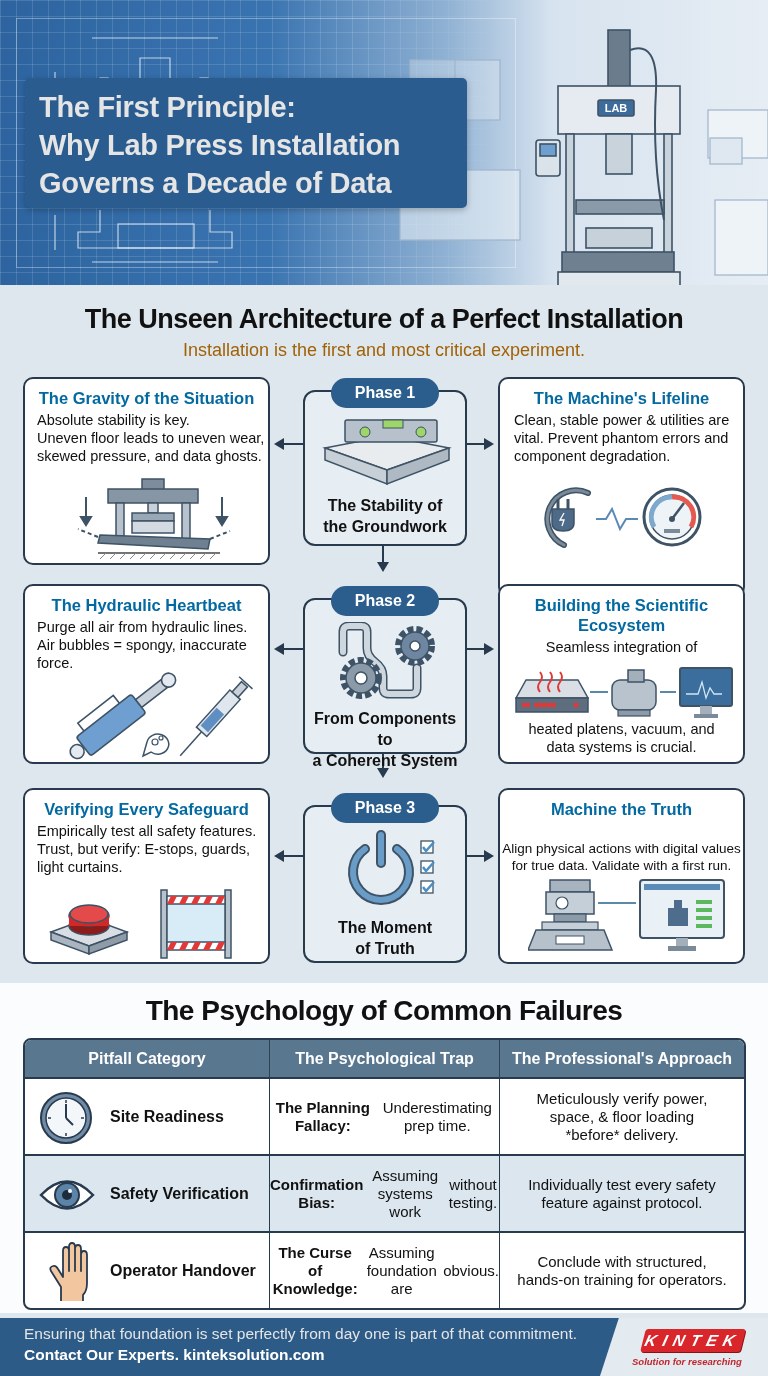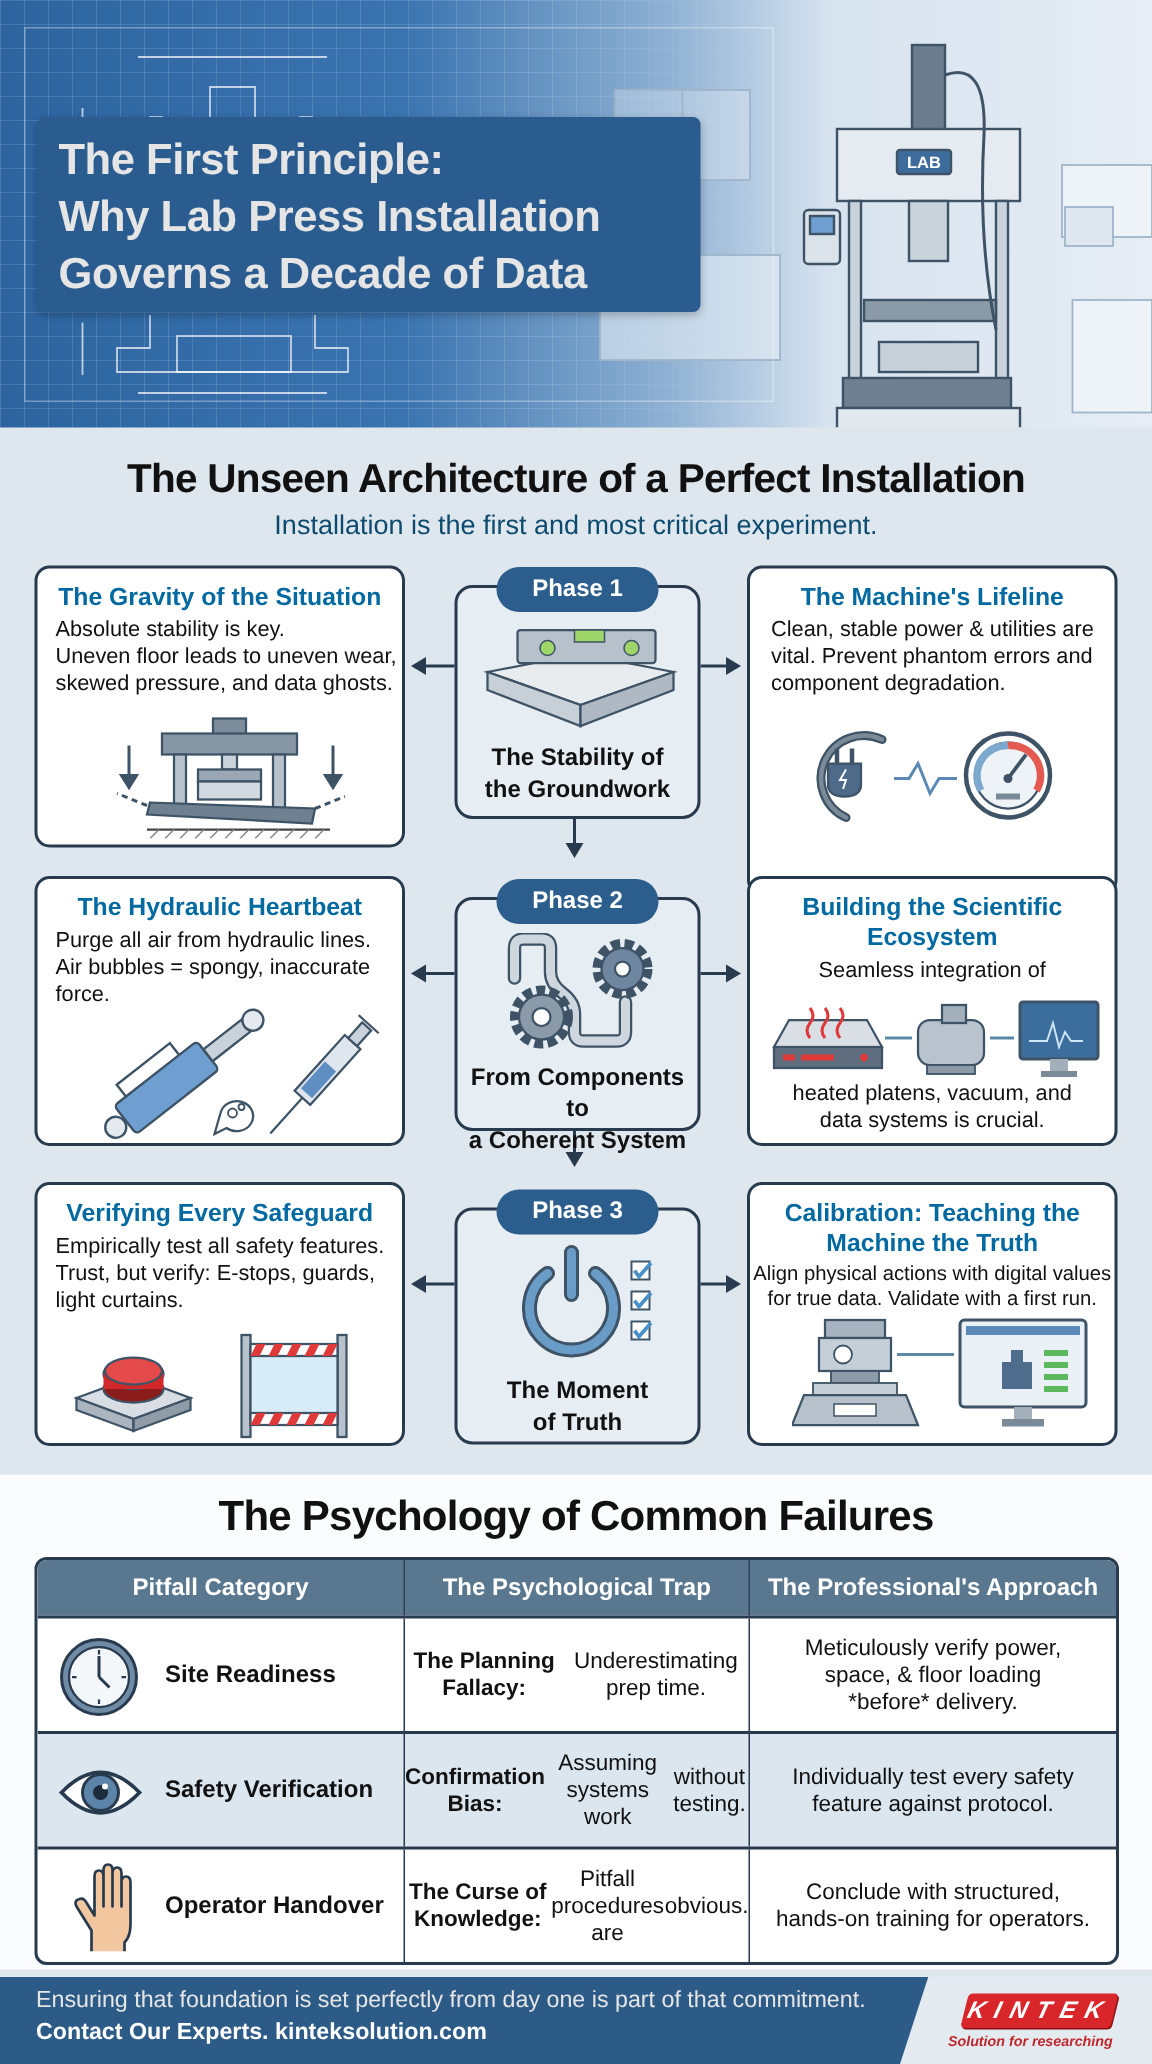--- a/index.html
+++ b/index.html
@@ -18,21 +18,21 @@
   .hero .frame { position: absolute; left: 16px; top: 18px; width: 500px; height: 250px; border: 1px solid rgba(255,255,255,0.35); }
   .hero .bp-svg { position: absolute; left: 0; top: 0; }
   .hero .room-svg { position: absolute; left: 380px; top: 0; }
   .hero-title-box { position: absolute; left: 25px; top: 78px; width: 442px; height: 130px; background: #2a5c8f;
           border-radius: 5px; box-shadow: 0 2px 6px rgba(0,0,0,0.25); padding: 10px 0 0 14px; }
   .hero-title-box .line { color: #e5e5e5; font-weight: bold; font-size: 29px; line-height: 38px; letter-spacing: -0.3px; white-space: nowrap; }
 
   
   .sec1 { position: absolute; left: 0; top: 288px; width: 768px; height: 695px; background: #dfe7ee; }
   .h2 { position: absolute; left: 0; width: 768px; text-align: center; font-weight: bold; font-size: 27px; color: #111; letter-spacing: -0.5px; }
-  .sub { position: absolute; left: 0; width: 768px; text-align: center; font-size: 18px; color: #0c4a6e; }
+  .sub { position: absolute; left: 0; width: 768px; text-align: center; font-size: 18px; color: #a16207; }
 
   .card { position: absolute; background: #fff; border: 2px solid #283a4e; border-radius: 10px; }
   .card .ct { position: absolute; left: 0; width: 100%; text-align: center; font-weight: bold; font-size: 16.5px; color: #0369a1; line-height: 20px; }
   .card .cb { position: absolute; font-size: 14.5px; line-height: 18px; color: #111; }
 
   .phase { position: absolute; background: #e6edf3; border: 2px solid #283a4e; border-radius: 12px; }
   .phase .pill { position: absolute; left: 50%; top: -14px; transform: translateX(-50%); width: 108px; height: 30px; background: #2b5e8c;
           border-radius: 15px; color: #fff; font-weight: bold; font-size: 16px; text-align: center; line-height: 30px; }
   .phase .pt { position: absolute; left: 0; width: 100%; text-align: center; font-weight: bold; font-size: 16px; line-height: 21px; color: #111; }
   .phase svg { position: absolute; }
@@ -359,21 +359,20 @@
         <rect x="182" y="48" width="24" height="4" fill="#7a8a99"></rect>
     </svg>
     <div class="cb" style="left:0; width:100%; text-align:center; top:134px;">
       <div>heated platens, vacuum, and</div>
       <div>data systems is crucial.</div>
     </div>
   </div>
 
   <div class="card" style="left:498px; top:500px; width:247px; height:176px;">
     <div class="ct" style="top:9px;">
-      <div>Calibration: Teaching the</div>
       <div>Machine the Truth</div>
     </div>
     <div class="cb" style="left:0; width:100%; text-align:center; top:50px; font-size:13.5px; line-height:17px;">
       <div>Align physical actions with digital values</div>
       <div>for true data. Validate with a first run.</div>
     </div>
     <svg style="position:absolute; left:28px; top:88px;" width="200" height="80">
       <rect x="22" y="2" width="40" height="12" fill="#a7b3be" stroke="#3e5366" stroke-width="1.5"></rect>
       <rect x="18" y="14" width="48" height="22" fill="#c5cfd8" stroke="#3e5366" stroke-width="1.5"></rect>
       <circle cx="34" cy="25" r="6" fill="#fff" stroke="#3e5366" stroke-width="1.2"></circle>
@@ -455,21 +454,21 @@
 
     <div class="row">
       <div class="c1">
         <svg width="54" height="60" style="left:22px; top:8px;">
           <path d="M14 60 V46 L4 30 Q2 26 6 25 Q9 24 11 28 L16 36 V10 Q16 6 19 6 Q22 6 22 10 V30 V6 Q22 2 25 2 Q28 2 28 6 V30 V8 Q28 4 31 4 Q34 4 34 8 V30 V14 Q34 10 37 10 Q40 10 40 14 V42 Q40 50 36 54 V60" fill="#f2c7a0" stroke="#283a4e" stroke-width="1.8" stroke-linejoin="round"></path>
         </svg>
         <span class="lbl">Operator Handover</span>
       </div>
       <div class="c2">
         <div class="trap-t">The Curse of Knowledge:</div>
-        <div>Pitfall procedures are</div>
+        <div>Assuming foundation are</div>
         <div>obvious.</div>
       </div>
       <div class="c3">
         <div>Conclude with structured,</div>
         <div>hands-on training for operators.</div>
       </div>
     </div>
   </div>
 </div>
 

